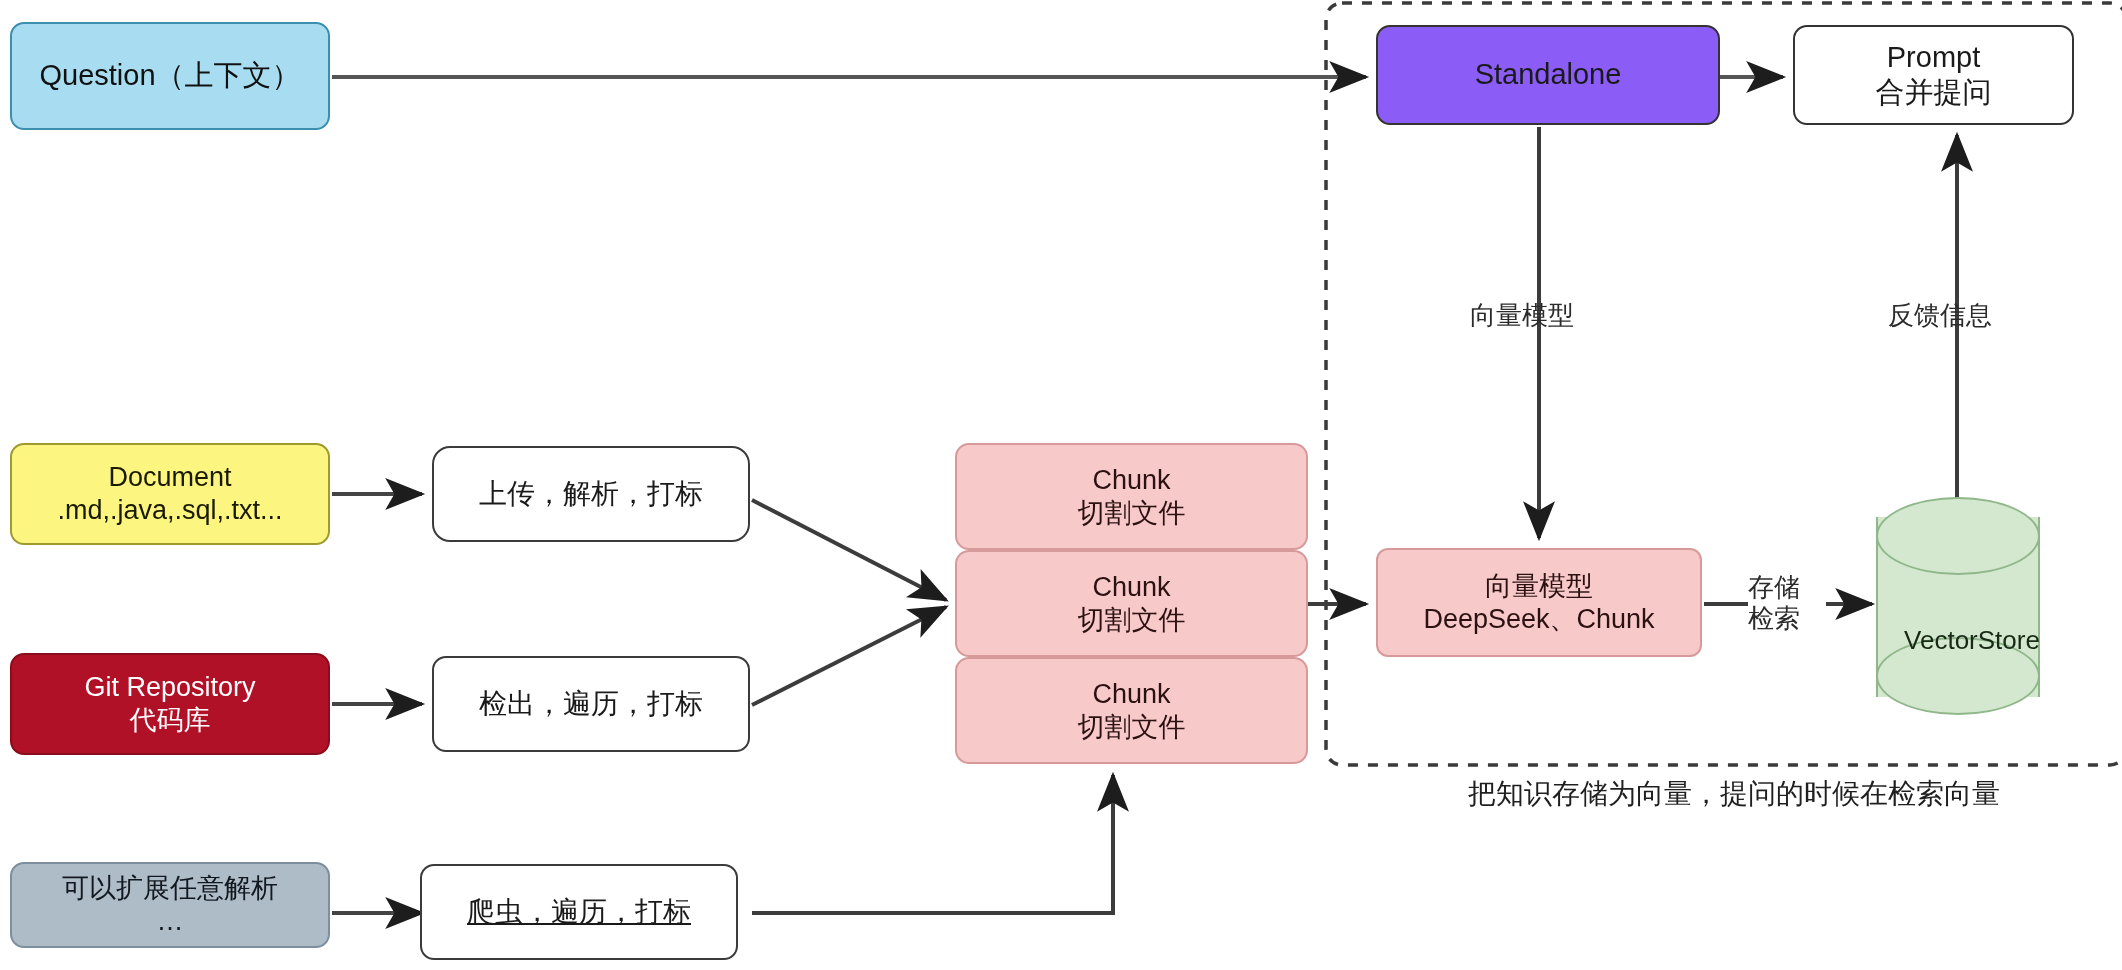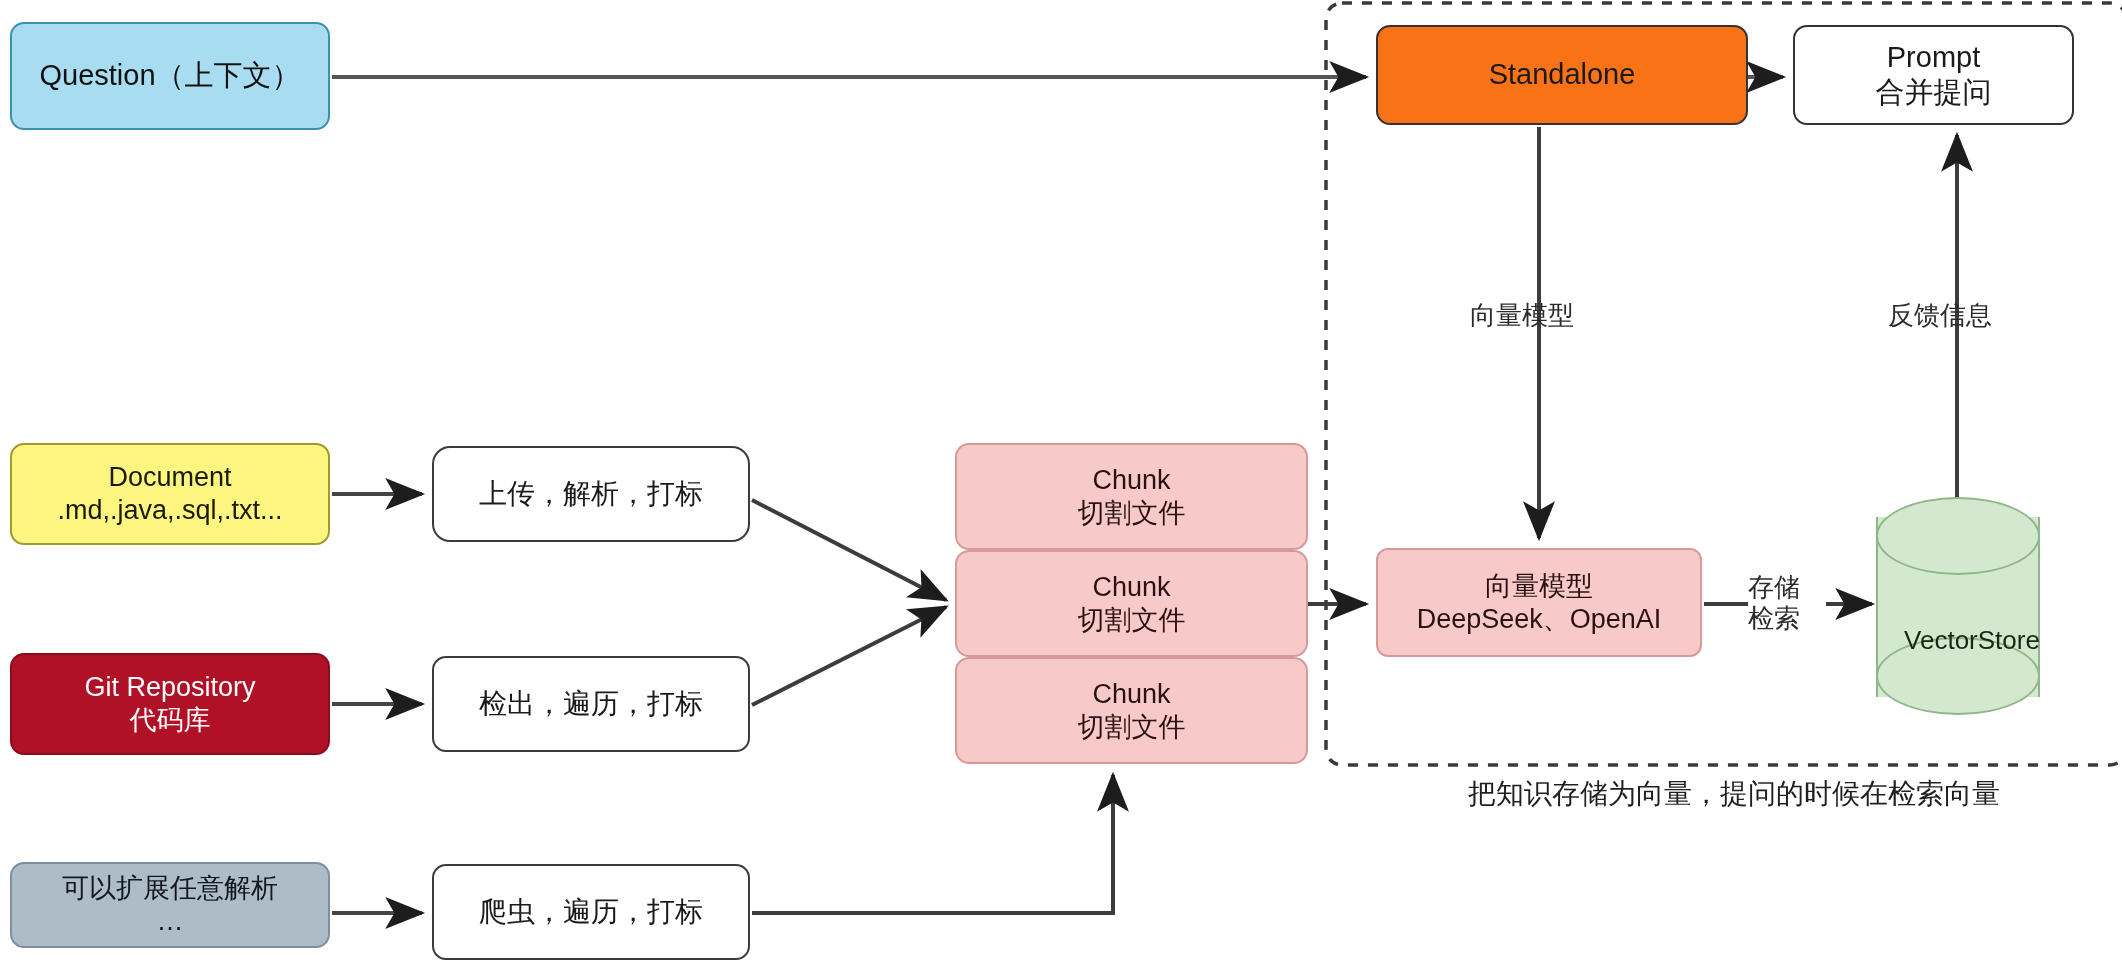--- a/index.html
+++ b/index.html
@@ -65,36 +65,36 @@
   .n-proc {
     background: #ffffff;
     border: 2px solid #3b3b3b;
     color: #1a1a1a;
     font-size: 28px;
     width: 318px;
     height: 96px;
   }
   .p1 { left: 432px; top: 446px; border-radius: 18px; }
   .p2 { left: 432px; top: 656px; justify-content: center; }
-  .p3 { left: 432px; top: 864px; }
+  .p3 { left: 420px; top: 864px; text-decoration: underline; }
 
   .n-chunk {
     left: 955px; width: 353px; height: 107px;
     background: #f7c9c9;
     border: 2px solid #d79a9a;
     color: #2b1111;
     font-size: 27px;
   }
   .c1 { top: 443px; }
   .c2 { top: 550px; }
   .c3 { top: 657px; }
 
   .n-standalone {
-    left: 1376px; top: 25px; width: 372px; height: 100px;
-    background: #f97316;
+    left: 1376px; top: 25px; width: 344px; height: 100px;
+    background: #8b5cf6;
     border: 2px solid #333333;
     color: #1a1a1a;
     font-size: 29px;
   }
   .n-prompt {
     left: 1793px; top: 25px; width: 281px; height: 100px;
     background: #ffffff;
     border: 2px solid #333333;
     color: #1a1a1a;
     font-size: 29px;
@@ -264,21 +264,21 @@
     <span>Standalone</span>
   </div>
 
   <div class="node rounded n-prompt">
     <span>Prompt</span>
     <span>合并提问</span>
   </div>
 
   <div class="node n-vecmodel">
     <span>向量模型</span>
-    <span>DeepSeek、OpenAI</span>
+    <span>DeepSeek、Chunk</span>
   </div>
 
   <div class="n-vectorstore">
     <div class="cyl-body"></div>
     <div class="cyl-bottom"></div>
     <div class="cyl-top"></div>
     <div class="cyl-label">VectorStore</div>
   </div>
 
   <div class="edge-label el-vector">向量模型</div>

